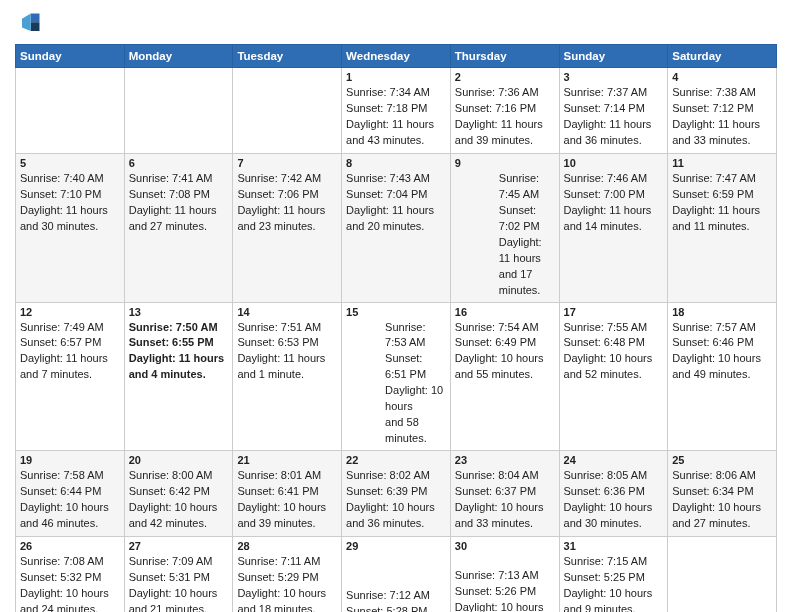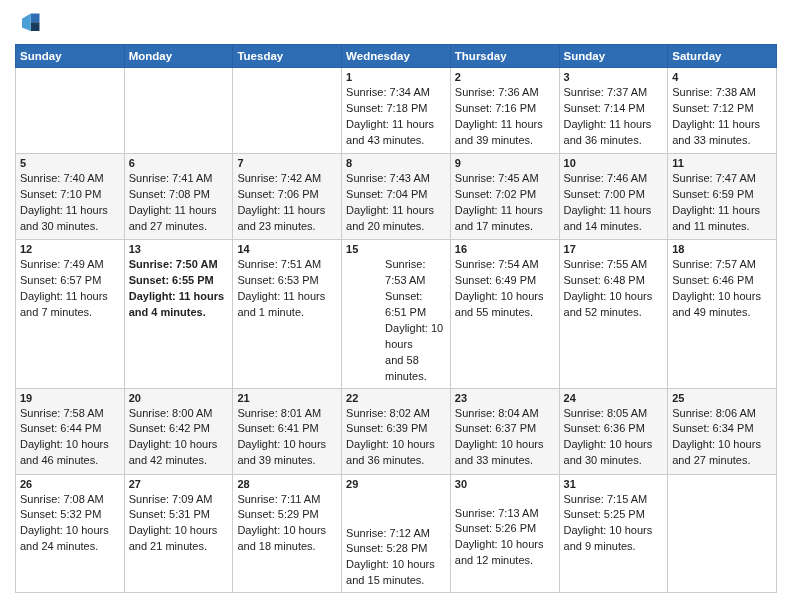--- a/index.html
+++ b/index.html
@@ -184,21 +184,21 @@
           </td>
           <td>
             <span class="day-num">8</span>
             <div class="day-info" style="white-space: pre-line;">Sunrise: 7:43 AM
 Sunset: 7:04 PM
 Daylight: 11 hours
 and 20 minutes.</div>
           </td>
           <td>
             <span class="day-num">9</span>
-            <div class="day-info" style="white-space: pre-line;">Sunrise: 7:45 AM
+            <div class="day-info" style="white-space: pre-line; margin-left: 44px;">Sunrise: 7:45 AM
 Sunset: 7:02 PM
 Daylight: 11 hours
 and 17 minutes.</div>
           </td>
           <td>
             <span class="day-num">10</span>
             <div class="day-info" style="white-space: pre-line;">Sunrise: 7:46 AM
 Sunset: 7:00 PM
 Daylight: 11 hours
 and 14 minutes.</div>

